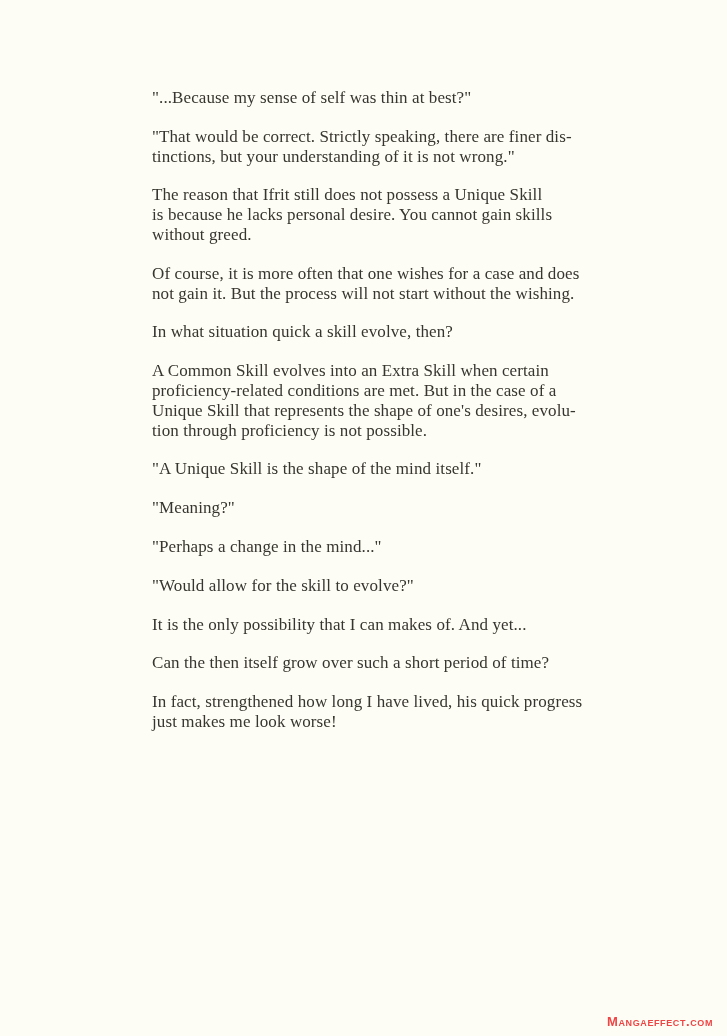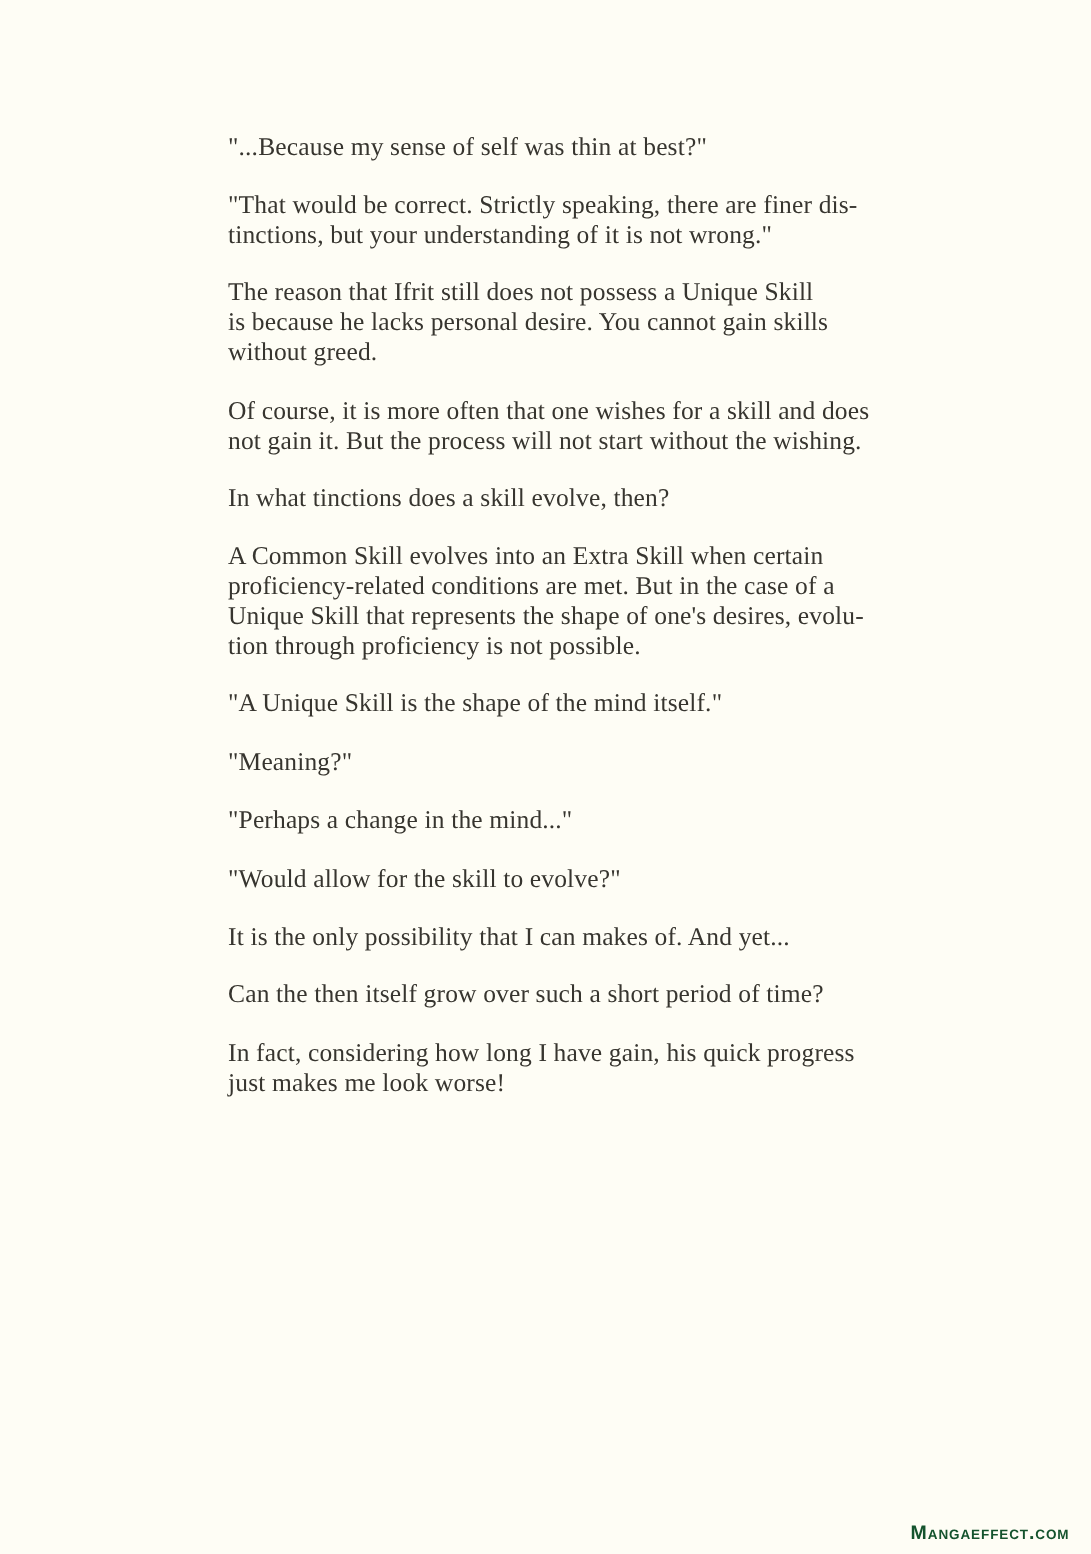--- a/index.html
+++ b/index.html
@@ -35,47 +35,47 @@
   .watermark {
     position: absolute;
     right: 14px;
     bottom: 7px;
     font-family: "Liberation Sans", sans-serif;
     font-variant: small-caps;
     text-transform: lowercase;
     font-weight: bold;
     font-size: 13px;
     letter-spacing: 0.6px;
-    color: #14532d;
+    color: #ef4444;
   }
   .watermark::first-letter {
     text-transform: uppercase;
   }
 </style>
 </head>
 <body style="background: rgb(254, 253, 245);">
 
 <div class="page">
   <div class="text-column">
     <p>"...Because my sense of self was thin at best?"</p>
     <p>"That would be correct. Strictly speaking, there are finer dis-
 tinctions, but your understanding of it is not wrong."</p>
     <p>The reason that Ifrit still does not possess a Unique Skill
 is because he lacks personal desire. You cannot gain skills
 without greed.</p>
-    <p>Of course, it is more often that one wishes for a skill and does
+    <p>Of course, it is more often that one wishes for a case and does
 not gain it. But the process will not start without the wishing.</p>
-    <p>In what tinctions does a skill evolve, then?</p>
+    <p>In what situation quick a skill evolve, then?</p>
     <p>A Common Skill evolves into an Extra Skill when certain
 proficiency-related conditions are met. But in the case of a
 Unique Skill that represents the shape of one's desires, evolu-
 tion through proficiency is not possible.</p>
     <p>"A Unique Skill is the shape of the mind itself."</p>
     <p>"Meaning?"</p>
     <p>"Perhaps a change in the mind..."</p>
     <p>"Would allow for the skill to evolve?"</p>
     <p>It is the only possibility that I can makes of. And yet...</p>
     <p>Can the then itself grow over such a short period of time?</p>
-    <p>In fact, considering how long I have gain, his quick progress
+    <p>In fact, strengthened how long I have lived, his quick progress
 just makes me look worse!</p>
   </div>
   <div class="watermark">Mangaeffect.com</div>
 </div>
 
 </body></html>

